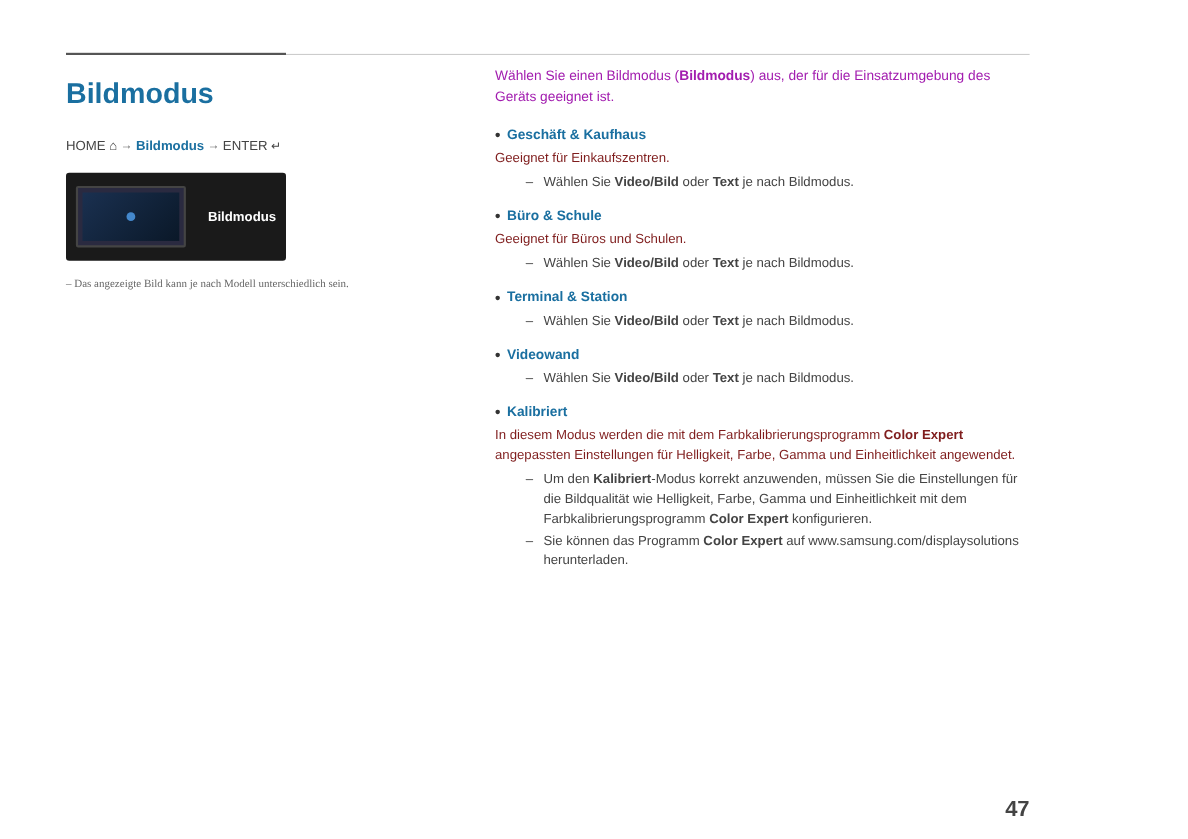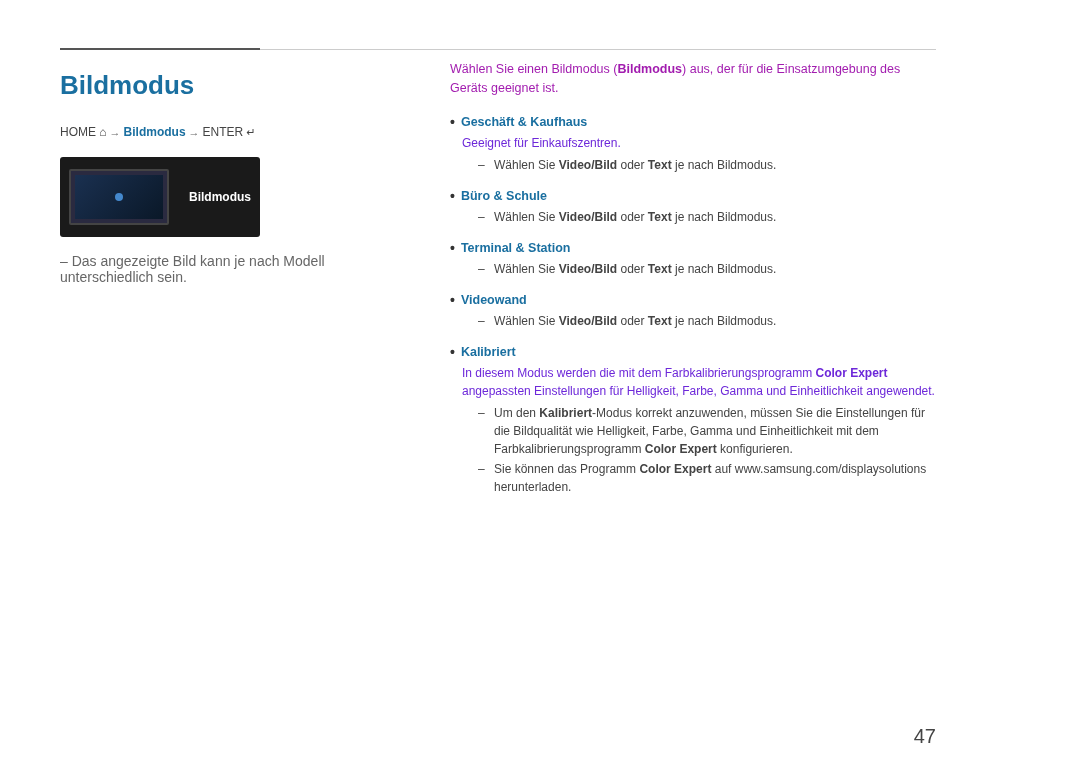--- a/index.html
+++ b/index.html
@@ -136,23 +136,24 @@
     }
 
     .monitor-label-text {
       color: #ffffff;
       font-size: 12px;
       font-weight: bold;
       margin-left: 20px;
     }
 
     .monitor-caption {
-      font-size: 14px;
+      font-size: 10px;
       color: #666666;
       margin-top: 4px;
+      font-family: Liberation Serif, serif;
     }
 
     
     .right-column {
       position: absolute;
       left: 390px;
       top: 0;
       right: 0;
     }
 
@@ -183,22 +184,22 @@
     }
 
     .bullet {
       color: #333;
       font-size: 14px;
       font-weight: bold;
     }
 
     .section-desc {
       font-size: 12px;
-      color: #6d28d9;
-      margin-left: 12px;
+      color: #7f1d1d;
+      margin-left: 0;
       margin-bottom: 4px;
       line-height: 1.5;
     }
 
     .sub-item {
       margin-left: 28px;
       font-size: 12px;
       color: #444;
       line-height: 1.5;
       display: flex;
@@ -214,21 +215,21 @@
       font-weight: bold;
     }
 
     
     .page-number {
       position: absolute;
       bottom: 15px;
       right: 60px;
       font-size: 20px;
       color: #444;
-      font-weight: normal;
+      font-weight: bold;
     }
 
     .home-icon {
       font-size: 12px;
       margin-top: 48px;
     }
 
     .enter-icon {
       font-size: 11px;
     }
@@ -291,20 +292,21 @@
             <span class="dash">–</span>
             <span>Wählen Sie <span class="bold-text">Video/Bild</span> oder <span class="bold-text">Text</span> je nach Bildmodus.</span>
           </div>
         </li>
 
         <li class="section-item">
           <div class="section-title">
             <span class="bullet">•</span>
             <span>Büro &amp; Schule</span>
           </div>
+          <div class="section-desc">Geeignet für Büros und Schulen.</div>
           <div class="sub-item">
             <span class="dash">–</span>
             <span>Wählen Sie <span class="bold-text">Video/Bild</span> oder <span class="bold-text">Text</span> je nach Bildmodus.</span>
           </div>
         </li>
 
         <li class="section-item">
           <div class="section-title">
             <span class="bullet">•</span>
             <span>Terminal &amp; Station</span>

